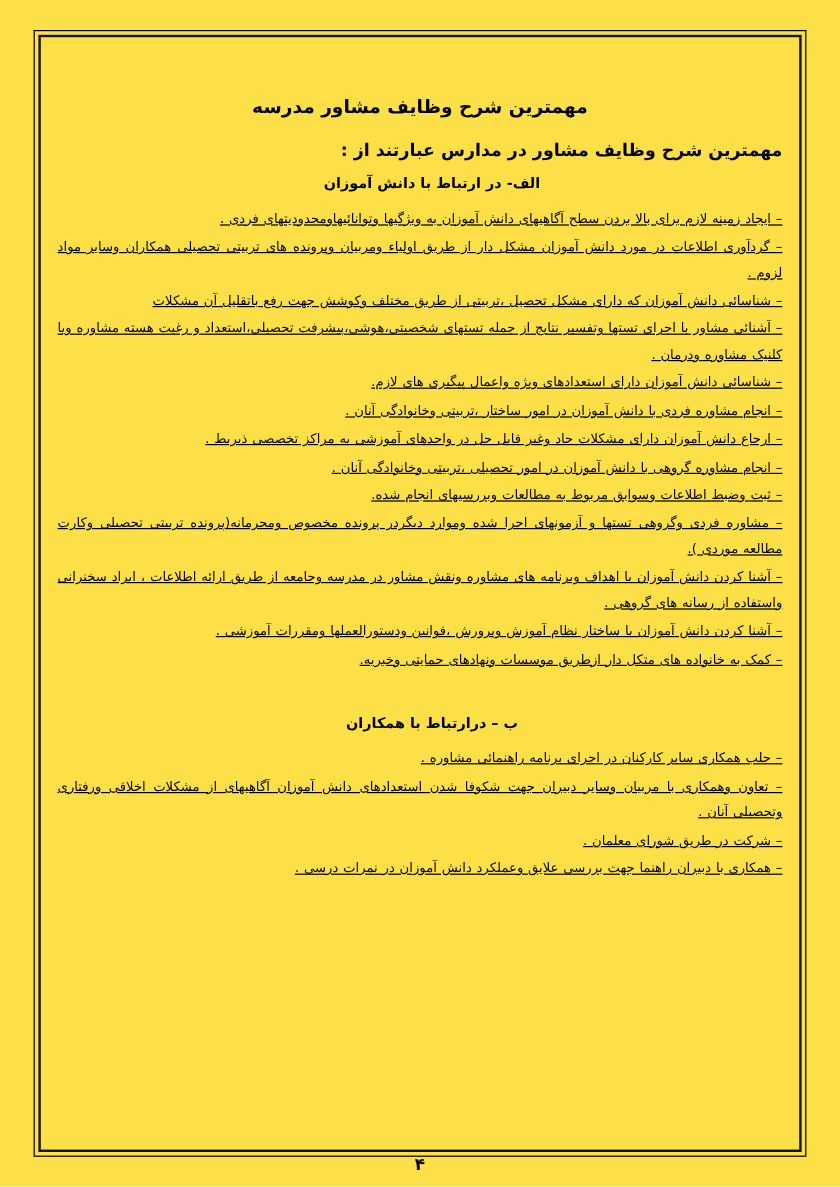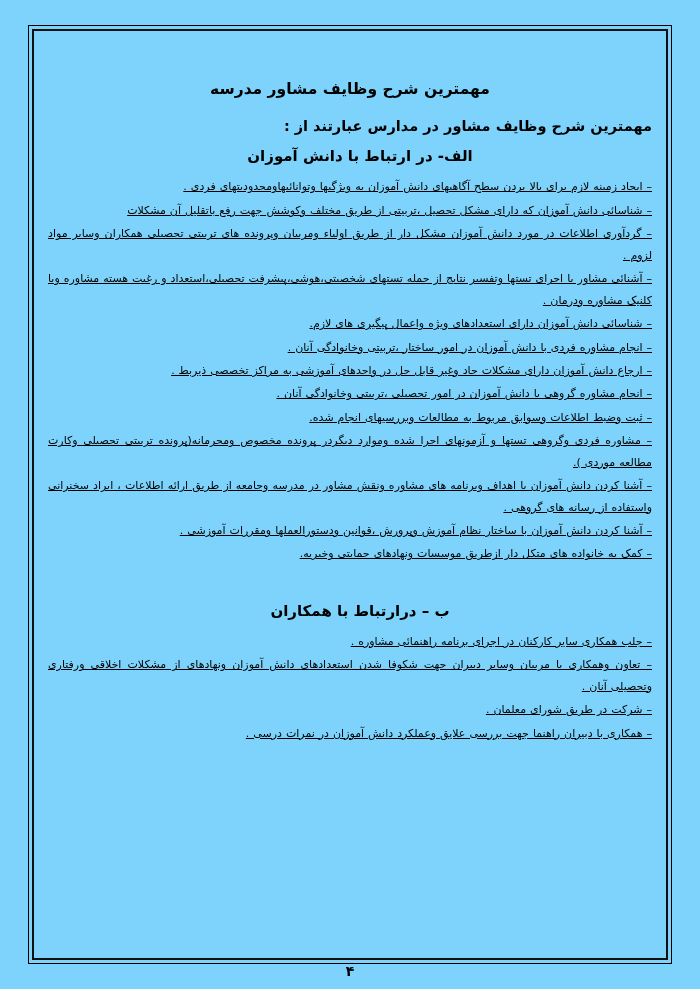--- a/index.html
+++ b/index.html
@@ -4,21 +4,21 @@
 <style>
   html, body {
     margin: 0;
     padding: 0;
     background: #ffffff;
   }
   .page {
     position: relative;
     width: 700px;
     height: 989px;
-    background: #7dd3fc;
+    background: #fde047;
     box-sizing: border-box;
     overflow: hidden;
     font-family: "DejaVu Sans", "Liberation Sans", sans-serif;
   }
   
   .frame-outer {
     position: absolute;
     left: 28px;
     top: 25px;
     right: 28px;
@@ -61,21 +61,21 @@
   .doc-subtitle {
     font-weight: bold;
     font-size: 14.5px;
     margin: 0 0 6px 0;
     line-height: 1.6;
     padding-left: 30px;
   }
 
   .section-heading {
     font-weight: bold;
-    font-size: 15px;
+    font-size: 12px;
     text-align: center;
     margin: 2px 0 8px 0;
     line-height: 1.6;
     padding-left: 20px;
   }
   .section-heading.spaced-above {
     margin-top: 34px;
   }
 
   .item {
@@ -109,37 +109,37 @@
 
   <div class="content">
 
     <h1 class="doc-title">مهمترین شرح وظایف مشاور مدرسه</h1>
 
     <div class="doc-subtitle">مهمترین شرح وظایف مشاور در مدارس عبارتند از :</div>
 
     <h2 class="section-heading">الف- در ارتباط با دانش آموزان</h2>
 
     <p class="item">– ایجاد زمینه لازم برای بالا بردن سطح آگاهیهای دانش آموزان به ویژگیها وتوانائیهاومحدودیتهای فردی .</p>
+    <p class="item">– گردآوری اطلاعات در مورد دانش آموزان مشکل دار از طریق اولیاء ومربیان وپرونده های تربیتی تحصیلی همکاران وسایر مواد لزوم .</p>
     <p class="item">– شناسائی دانش آموزان که دارای مشکل تحصیل ،تربیتی از طریق مختلف وکوشش جهت رفع باتقلیل آن مشکلات</p>
-    <p class="item">– گردآوری اطلاعات در مورد دانش آموزان مشکل دار از طریق اولیاء ومربیان وپرونده های تربیتی تحصیلی همکاران وسایر مواد لزوم .</p>
     <p class="item">– آشنائی مشاور با اجرای تستها وتفسیر نتایج از جمله تستهای شخصیتی،هوشی،پیشرفت تحصیلی،استعداد و رغبت هسته مشاوره ویا کلنیک مشاوره ودرمان .</p>
     <p class="item">– شناسائی دانش آموزان دارای استعدادهای ویژه واعمال پیگیری های لازم.</p>
     <p class="item">– انجام مشاوره فردی با دانش آموزان در امور ساختار ،تربیتی وخانوادگی آنان .</p>
     <p class="item">– ارجاع دانش آموزان دارای مشکلات حاد وغیر قابل حل در واحدهای آموزشی به مراکز تخصصی ذیربط .</p>
     <p class="item">– انجام مشاوره گروهی با دانش آموزان در امور تحصیلی ،تربیتی وخانوادگی آنان .</p>
     <p class="item">– ثبت وضبط اطلاعات وسوابق مربوط به مطالعات وبررسیهای انجام شده.</p>
     <p class="item">– مشاوره فردی وگروهی تستها و آزمونهای اجرا شده وموارد دیگردر پرونده مخصوص ومحرمانه(پرونده تربیتی تحصیلی وکارت مطالعه موردی ).</p>
     <p class="item">– آشنا کردن دانش آموزان با اهداف وبرنامه های مشاوره ونقش مشاور در مدرسه وجامعه از طریق ارائه اطلاعات ، ایراد سخنرانی واستفاده از رسانه های گروهی .</p>
     <p class="item">– آشنا کردن دانش آموزان با ساختار نظام آموزش وپرورش ،قوانین ودستورالعملها ومقررات آموزشی .</p>
     <p class="item">– کمک به خانواده های متکل دار ازطریق موسسات ونهادهای حمایتی وخبریه.</p>
 
     <h2 class="section-heading spaced-above">ب – درارتباط با همکاران</h2>
 
     <p class="item">– جلب همکاری سایر کارکنان در اجرای برنامه راهنمائی مشاوره .</p>
-    <p class="item">– تعاون وهمکاری با مربیان وسایر دبیران جهت شکوفا شدن استعدادهای دانش آموزان ونهادهای از مشکلات اخلاقی ورفتاری وتحصیلی آنان .</p>
+    <p class="item">– تعاون وهمکاری با مربیان وسایر دبیران جهت شکوفا شدن استعدادهای دانش آموزان آگاهیهای از مشکلات اخلاقی ورفتاری وتحصیلی آنان .</p>
     <p class="item">– شرکت در طریق شورای معلمان .</p>
     <p class="item">– همکاری با دبیران راهنما جهت بررسی علایق وعملکرد دانش آموزان در نمرات درسی .</p>
 
   </div>
 
   <div class="page-number">۴</div>
 
 </div>
 
 </body></html>

